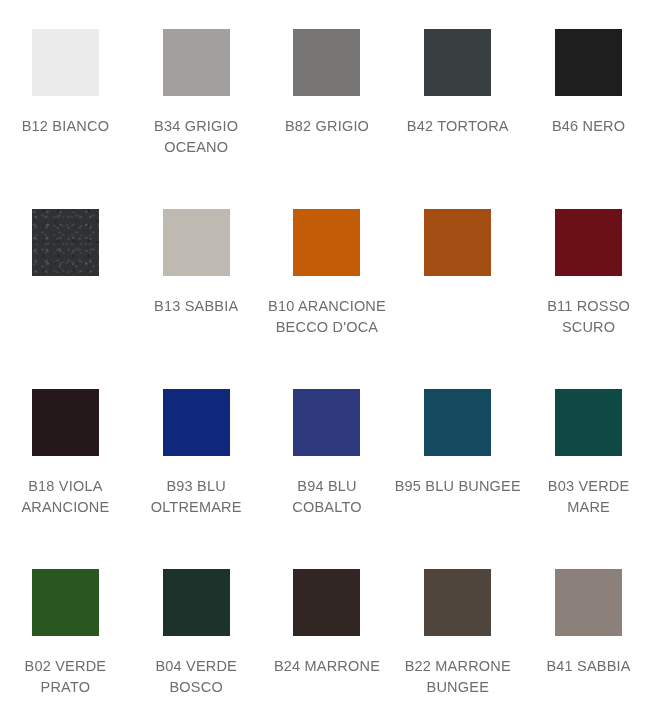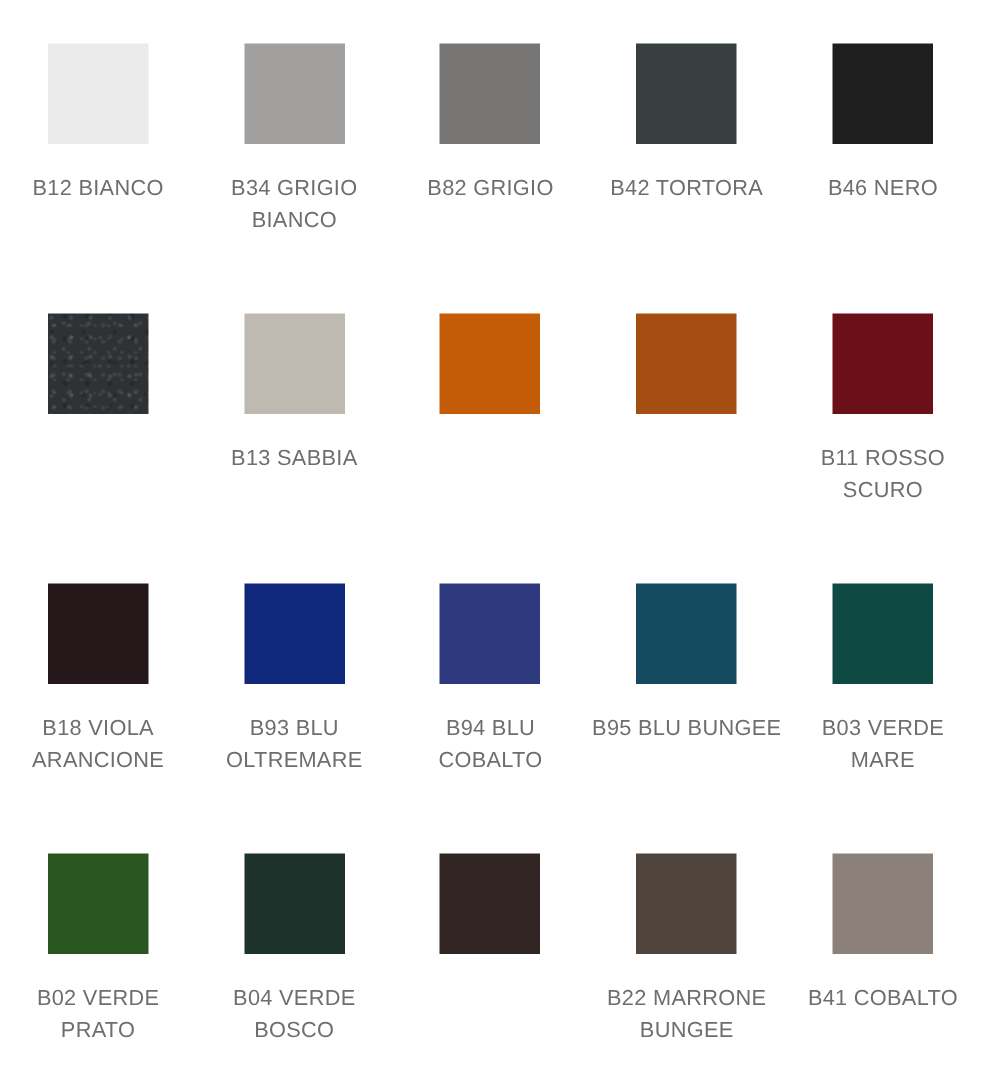--- a/index.html
+++ b/index.html
@@ -64,21 +64,21 @@
 </head>
 <body style="background: rgb(255, 255, 255);">
 
 <div id="palette-grid">
     <div class="swatch-cell">
       <div class="swatch-chip" style="background-color: rgb(235, 235, 235);"></div>
       <div class="swatch-label">B12 BIANCO</div>
     </div>
     <div class="swatch-cell">
       <div class="swatch-chip" style="background-color: rgb(162, 160, 158);"></div>
-      <div class="swatch-label">B34 GRIGIO BIANCO</div>
+      <div class="swatch-label">B34 GRIGIO OCEANO</div>
     </div>
     <div class="swatch-cell">
       <div class="swatch-chip" style="background-color: rgb(120, 118, 117);"></div>
       <div class="swatch-label">B82 GRIGIO</div>
     </div>
     <div class="swatch-cell">
       <div class="swatch-chip" style="background-color: rgb(57, 62, 64);"></div>
       <div class="swatch-label">B42 TORTORA</div>
     </div>
     <div class="swatch-cell">
@@ -87,20 +87,21 @@
     </div>
     <div class="swatch-cell">
       <div class="swatch-chip textured" style="background-color: rgb(46, 50, 52);"></div>
     </div>
     <div class="swatch-cell">
       <div class="swatch-chip" style="background-color: rgb(190, 186, 177);"></div>
       <div class="swatch-label">B13 SABBIA</div>
     </div>
     <div class="swatch-cell">
       <div class="swatch-chip" style="background-color: rgb(196, 92, 7);"></div>
+      <div class="swatch-label">B10 ARANCIONE BECCO D'OCA</div>
     </div>
     <div class="swatch-cell">
       <div class="swatch-chip" style="background-color: rgb(165, 78, 20);"></div>
     </div>
     <div class="swatch-cell">
       <div class="swatch-chip" style="background-color: rgb(108, 16, 24);"></div>
       <div class="swatch-label">B11 ROSSO SCURO</div>
     </div>
     <div class="swatch-cell">
       <div class="swatch-chip" style="background-color: rgb(36, 24, 26);"></div>
@@ -125,22 +126,23 @@
     <div class="swatch-cell">
       <div class="swatch-chip" style="background-color: rgb(42, 87, 32);"></div>
       <div class="swatch-label">B02 VERDE PRATO</div>
     </div>
     <div class="swatch-cell">
       <div class="swatch-chip" style="background-color: rgb(30, 50, 44);"></div>
       <div class="swatch-label">B04 VERDE BOSCO</div>
     </div>
     <div class="swatch-cell">
       <div class="swatch-chip" style="background-color: rgb(50, 38, 36);"></div>
+      <div class="swatch-label">B24 MARRONE</div>
     </div>
     <div class="swatch-cell">
       <div class="swatch-chip" style="background-color: rgb(79, 69, 60);"></div>
       <div class="swatch-label">B22 MARRONE BUNGEE</div>
     </div>
     <div class="swatch-cell">
       <div class="swatch-chip" style="background-color: rgb(139, 129, 122);"></div>
-      <div class="swatch-label">B41 COBALTO</div>
+      <div class="swatch-label">B41 SABBIA</div>
     </div>
   </div>
 
 </body></html>

